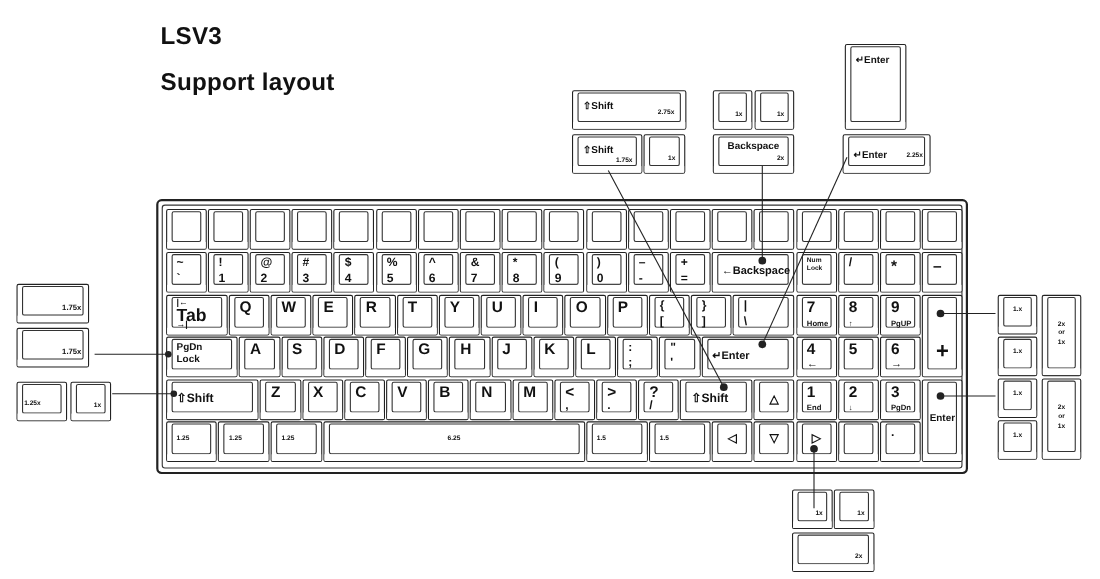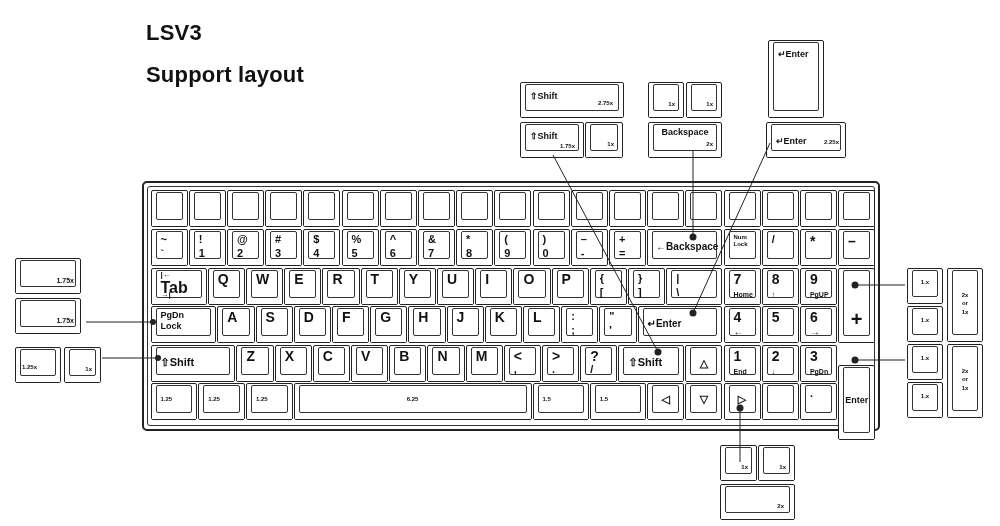--- a/index.html
+++ b/index.html
@@ -278,21 +278,21 @@
       <span class="lg l2" style="top:22px;font-size:7px;">End</span>
     </div>
     <div class="key" style="left: 761.7px; top: 344.5px; width: 37.2px; height: 37px;">
       <span class="lg big">2</span>
       <span class="lg l2" style="top:22px;font-size:7px;">↓</span>
     </div>
     <div class="key" style="left: 799.9px; top: 344.5px; width: 37.2px; height: 37px;">
       <span class="lg big">3</span>
       <span class="lg l2" style="top:22px;font-size:7px;">PgDn</span>
     </div>
-    <div class="key" style="left: 838.1px; top: 344.5px; width: 37.2px; height: 75.4px; margin-top: 20px;">
+    <div class="key" style="left: 838.1px; top: 344.5px; width: 37.2px; height: 75.4px;">
       <span class="lg l1 ctr" style="left:0;top:30px;font-size:9px;">Enter</span>
     </div>
     <div class="key" style="left: 150.5px; top: 383px; width: 46.75px; height: 37px;">
       <span class="lg l1 sm" style="top:12px;font-size:6px;">1.25</span>
     </div>
     <div class="key" style="left: 198.25px; top: 383px; width: 46.75px; height: 37px;">
       <span class="lg l1 sm" style="top:12px;font-size:6px;">1.25</span>
     </div>
     <div class="key" style="left: 246px; top: 383px; width: 46.75px; height: 37px;">
       <span class="lg l1 sm" style="top:12px;font-size:6px;">1.25</span>

